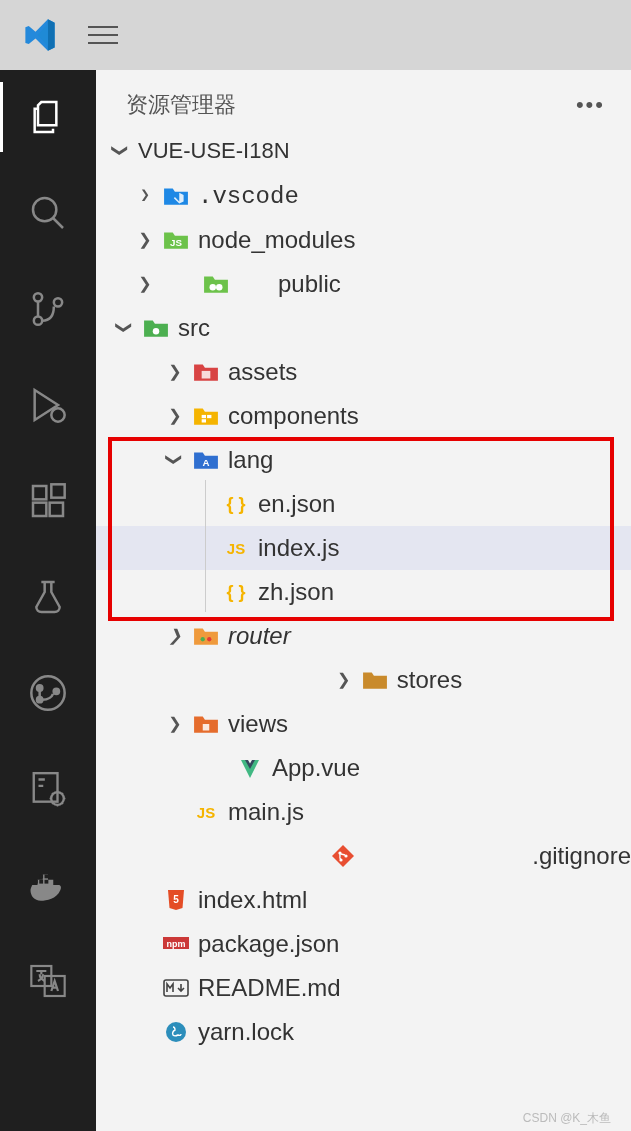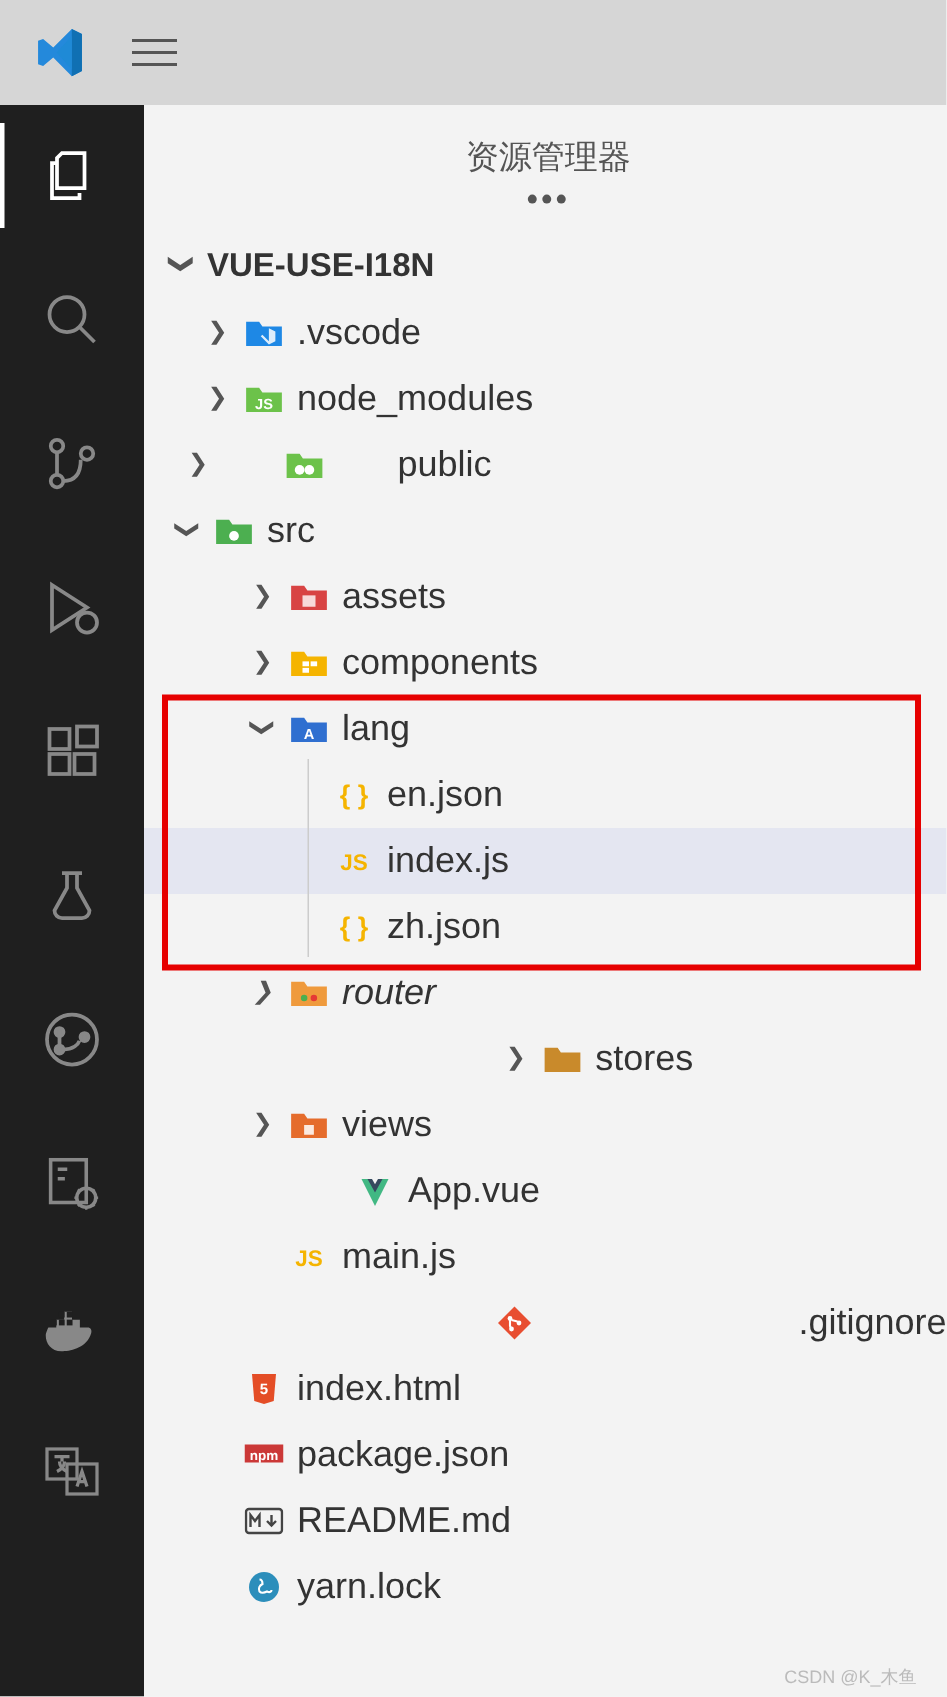--- a/index.html
+++ b/index.html
@@ -58,27 +58,26 @@
     background: #f3f3f3;
     display:flex;
     flex-direction: column;
     position: relative;
   }
   .sb-header {
     display:flex; align-items:center; justify-content:space-between;
     padding: 20px 26px 10px 30px;
     color:#555;
     font-size: 22px;
-    flex-direction: column;
   }
   .sb-dots { font-size: 22px; letter-spacing: 2px; color:#555; }
   .project-row {
     display:flex; align-items:center;
     padding: 8px 10px 8px 14px;
-    font-weight: 700;
+    font-weight: 400;
     font-size: 22px;
     color:#333;
     gap: 6px;
   }
   .tree { padding-top: 2px; position:relative; }
   .tree-node {
     display:flex; align-items:center;
     height: 44px;
     font-size: 24px;
     color:#333;
@@ -228,41 +227,41 @@
     <div class="sb-header">
       <span>资源管理器</span>
       <span class="sb-dots">•••</span>
     </div>
     <div class="project-row">
       <span class="chev expanded"></span>
       <span>VUE-USE-I18N</span>
     </div>
     <div class="tree" id="tree">
       <div class="highlight-box" id="hlbox" style="top: 265px; left: 12px; width: 506px; height: 184px;"></div>
-    <div class="tree-node" style="padding-left: 38px;">
+    <div class="tree-node" style="padding-left: 38px; font-family: Liberation Mono, monospace;">
           <span class="chev collapsed"></span>
           <span class="ficon">
             <svg width="26" height="22" viewBox="0 0 24 20">
               <path fill="#1e88e5" d="M1 3h8l2 3h12v12H1z"></path>
               <path fill="#fff" d="M15 7l4 2v6l-4 2-5-5 1-1 4 4V8z" opacity=".85"></path>
             </svg>
           </span>
           <span class="label">.vscode</span>
         </div>
         <div class="tree-node" style="padding-left: 38px;">
           <span class="chev collapsed"></span>
           <span class="ficon">
             <svg width="26" height="22" viewBox="0 0 24 20">
               <path fill="#6cc24a" d="M1 3h8l2 3h12v12H1z"></path>
               <text x="12" y="16" font-size="9" font-weight="700" fill="#fff" text-anchor="middle">JS</text>
             </svg>
           </span>
           <span class="label">node_modules</span>
         </div>
-        <div class="tree-node" style="padding-left: 25px; gap: 40px;">
+        <div class="tree-node" style="padding-left: 38px; gap: 40px;">
           <span class="chev collapsed"></span>
           <span class="ficon">
             <svg width="26" height="22" viewBox="0 0 24 20">
               <path fill="#6cc24a" d="M1 3h8l2 3h12v12H1z"></path>
               <circle cx="9" cy="13" r="3" fill="#fff"></circle>
               <circle cx="15" cy="13" r="3" fill="#fff"></circle>
             </svg>
           </span>
           <span class="label">public</span>
         </div>

